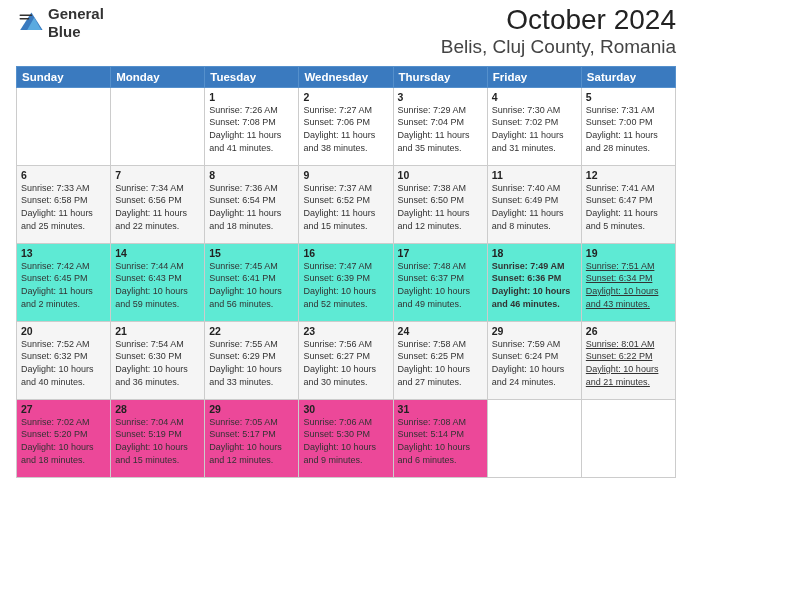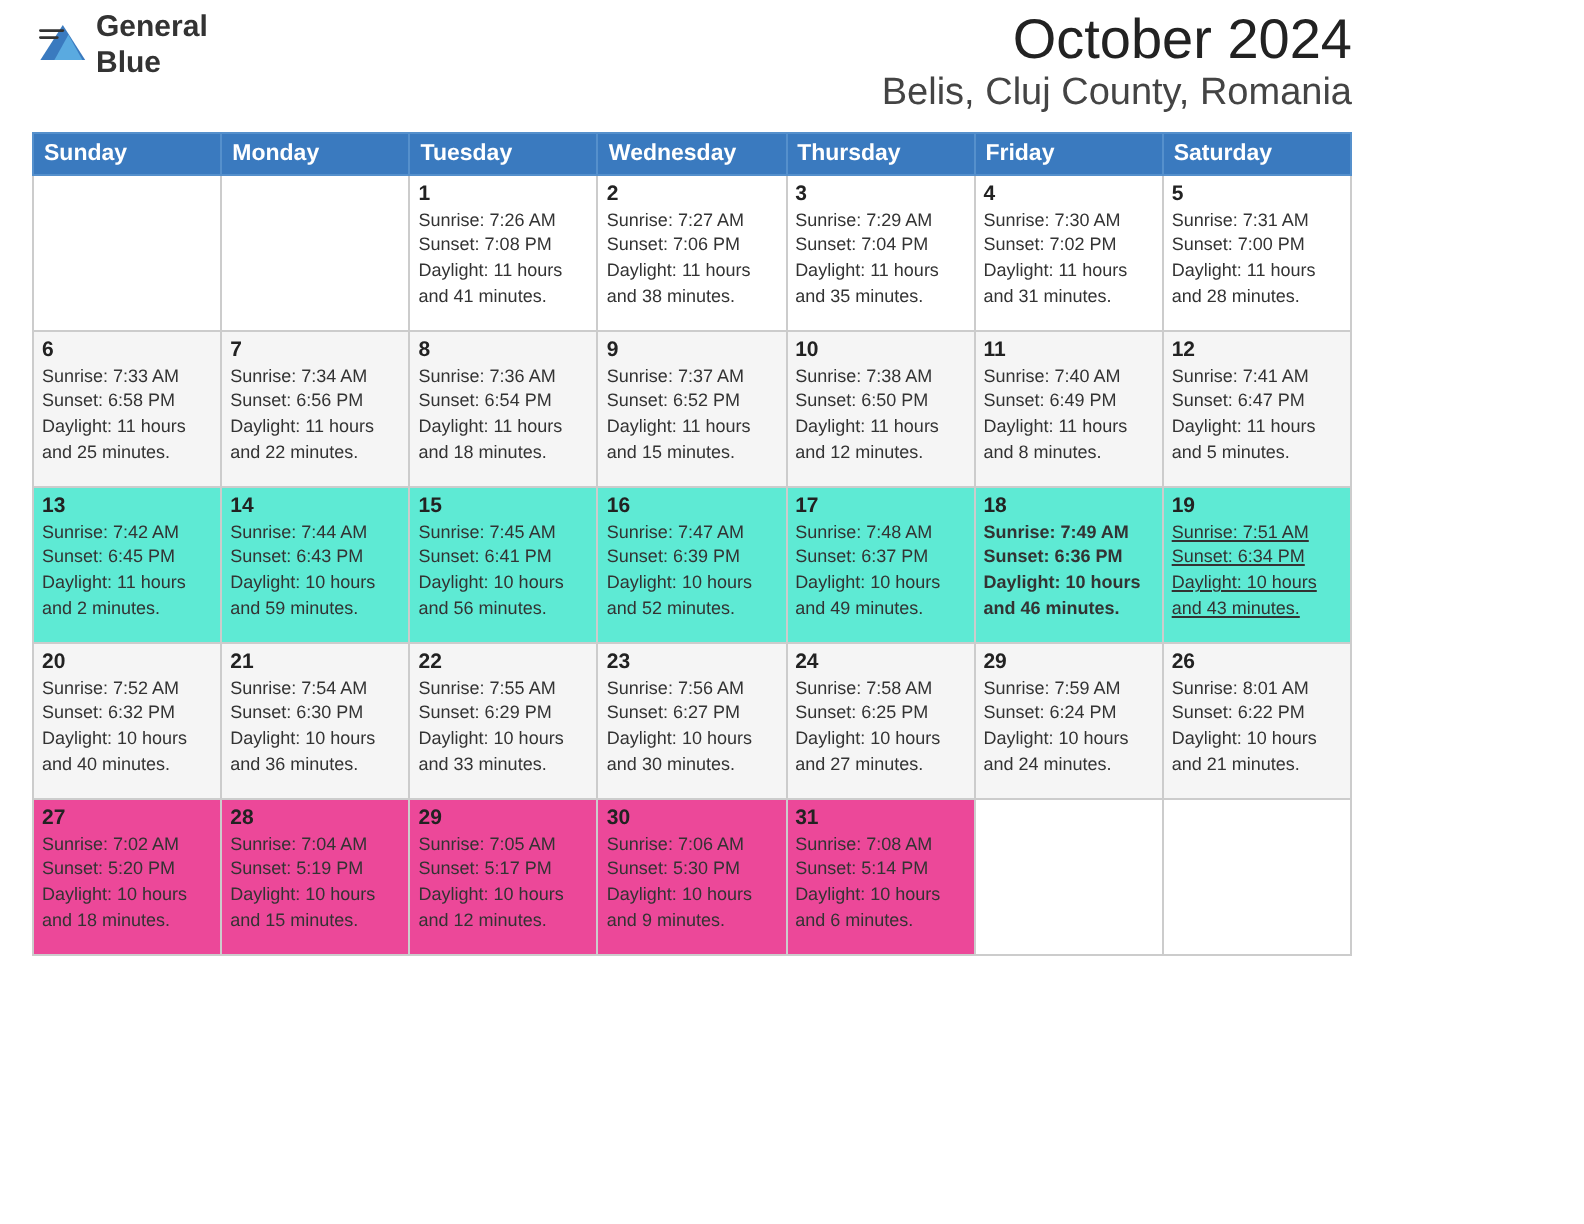--- a/index.html
+++ b/index.html
@@ -316,21 +316,21 @@
           </td>
           <td>
             <span class="day-num">29</span>
             <div class="day-info" style="white-space: pre-line;">Sunrise: 7:59 AM
 Sunset: 6:24 PM
 Daylight: 10 hours
 and 24 minutes.</div>
           </td>
           <td>
             <span class="day-num">26</span>
-            <div class="day-info" style="white-space: pre-line;">Sunrise: 8:01 AM
+            <div class="day-info" style="white-space: pre-line; text-decoration: underline;">Sunrise: 8:01 AM
 Sunset: 6:22 PM
 Daylight: 10 hours
 and 21 minutes.</div>
           </td>
         </tr>
         <tr class="row-5">
           <td>
             <span class="day-num">27</span>
             <div class="day-info" style="white-space: pre-line;">Sunrise: 7:02 AM
 Sunset: 5:20 PM

